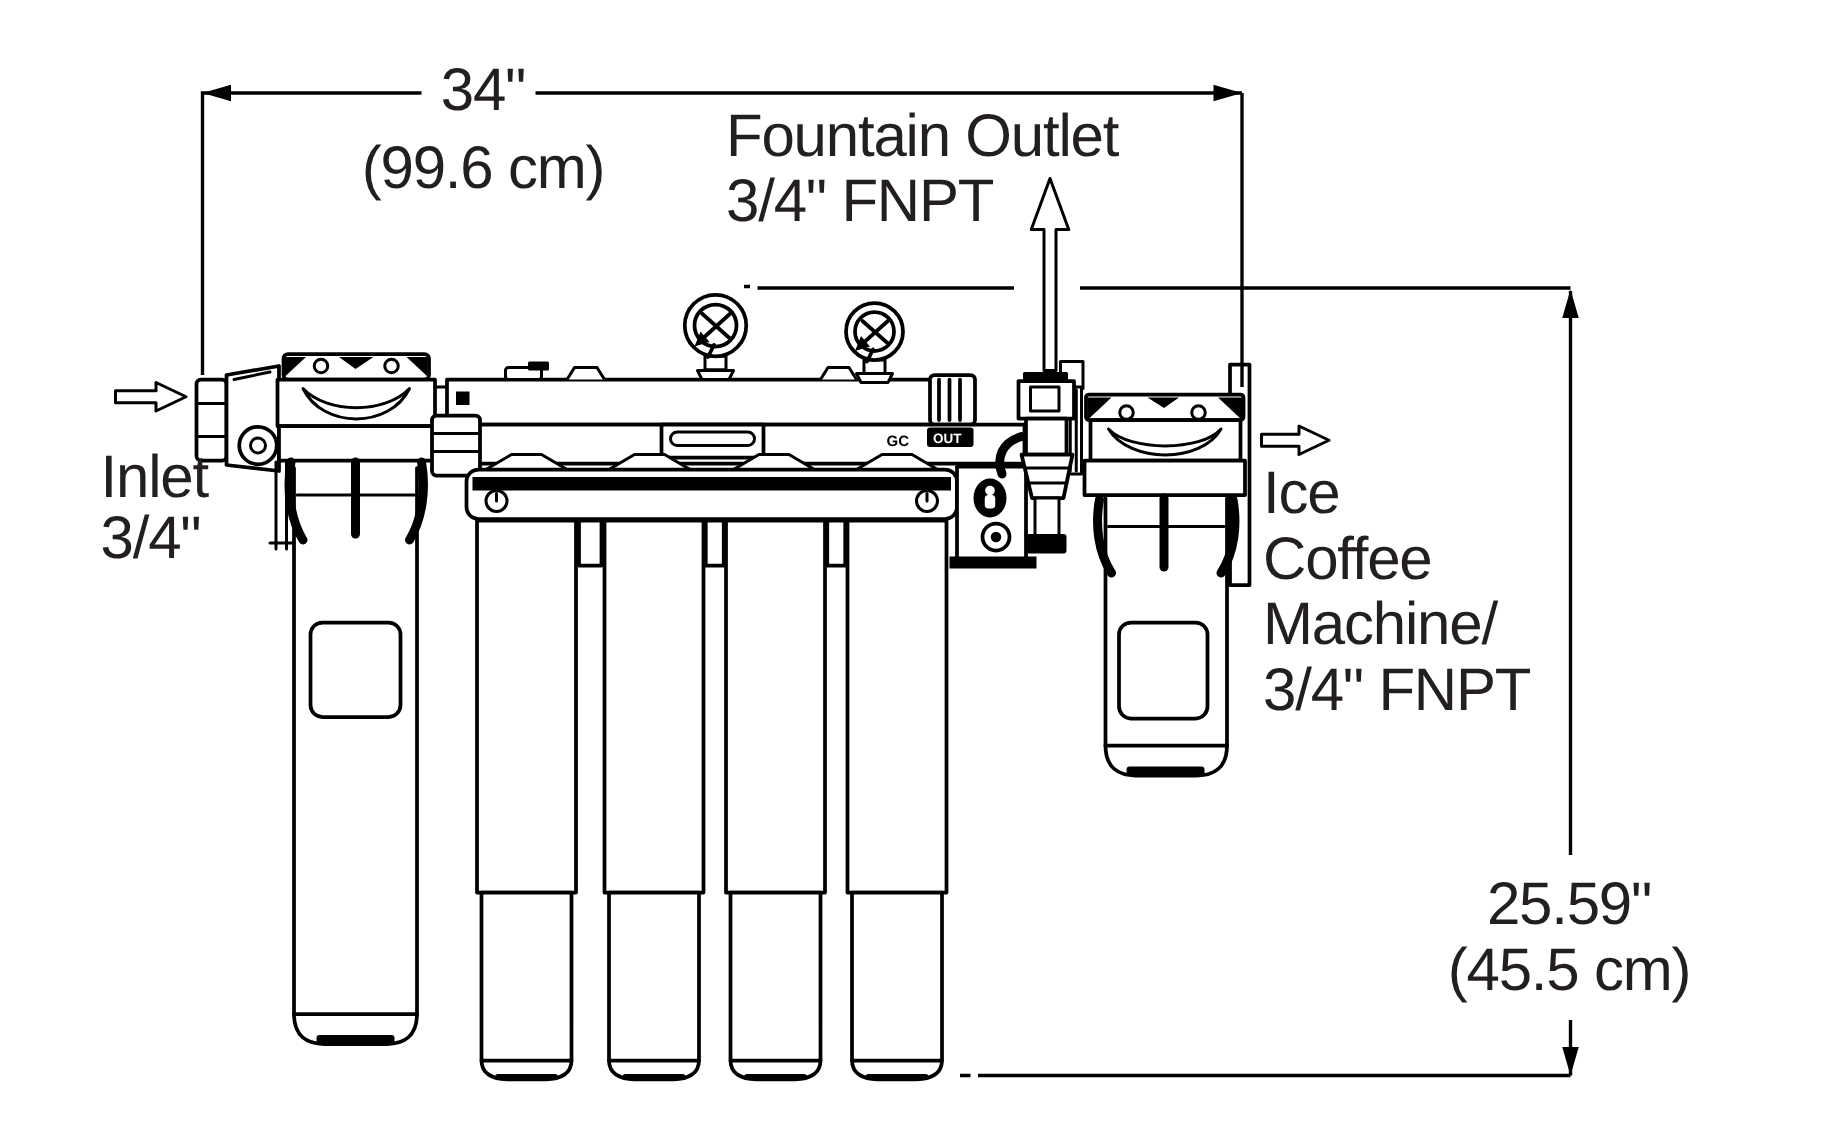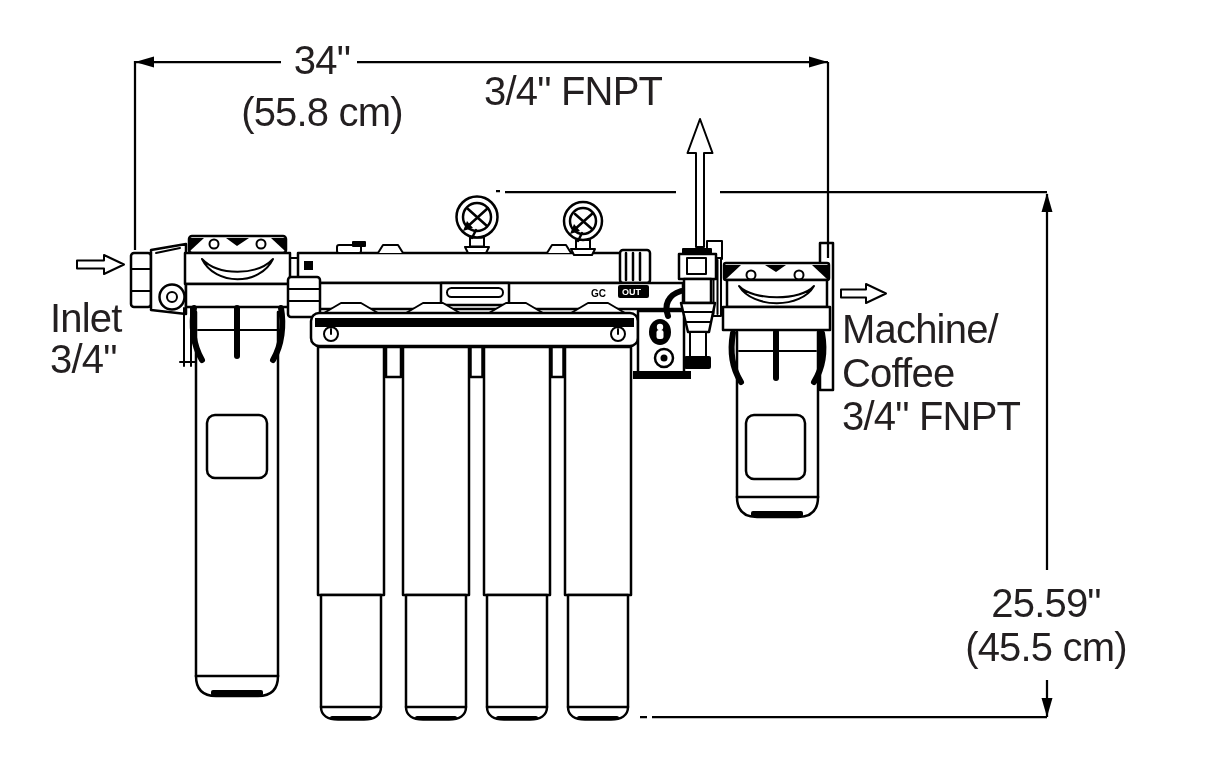--- a/index.html
+++ b/index.html
@@ -202,35 +202,37 @@
     <path class="dim" d="M496,191 h4 M505,192 H676"></path>
     <path class="dim" d="M720,192 H1047 M1047,194 V570 M1047,680 V717 M1047,717 H652 M647,717 h-7"></path>
     <polygon class="f" points="1047,193 1041.5,212 1052.5,212"></polygon>
     <polygon class="f" points="1047,717 1041.5,698 1052.5,698"></polygon>
   </g>
 
 </svg>
 
   <div class="lbl center" style="left:162px;top:34px;width:320px;line-height:52px">
     <div>34"</div>
-    <div>(55.8 cm)</div>
+    <div>(99.6 cm)</div>
   </div>
 
   <div class="lbl" style="left:484px;top:70px;line-height:43px">
+    <div>Fountain Outlet</div>
     <div>3/4" FNPT</div>
   </div>
 
-  <div class="lbl" style="left:50px;top:298px;line-height:41px">
+  <div class="lbl" style="left:67px;top:298px;line-height:41px">
     <div>Inlet</div>
     <div>3/4"</div>
   </div>
 
   <div class="lbl" style="left:842px;top:308px;line-height:43.5px">
+    <div>Ice</div>
+    <div>Coffee</div>
     <div>Machine/</div>
-    <div>Coffee</div>
     <div>3/4" FNPT</div>
   </div>
 
   <div class="lbl center" style="left:946px;top:581px;width:200px;line-height:44px">
     <div>25.59"</div>
     <div>(45.5 cm)</div>
   </div>
 
 </div>
 

